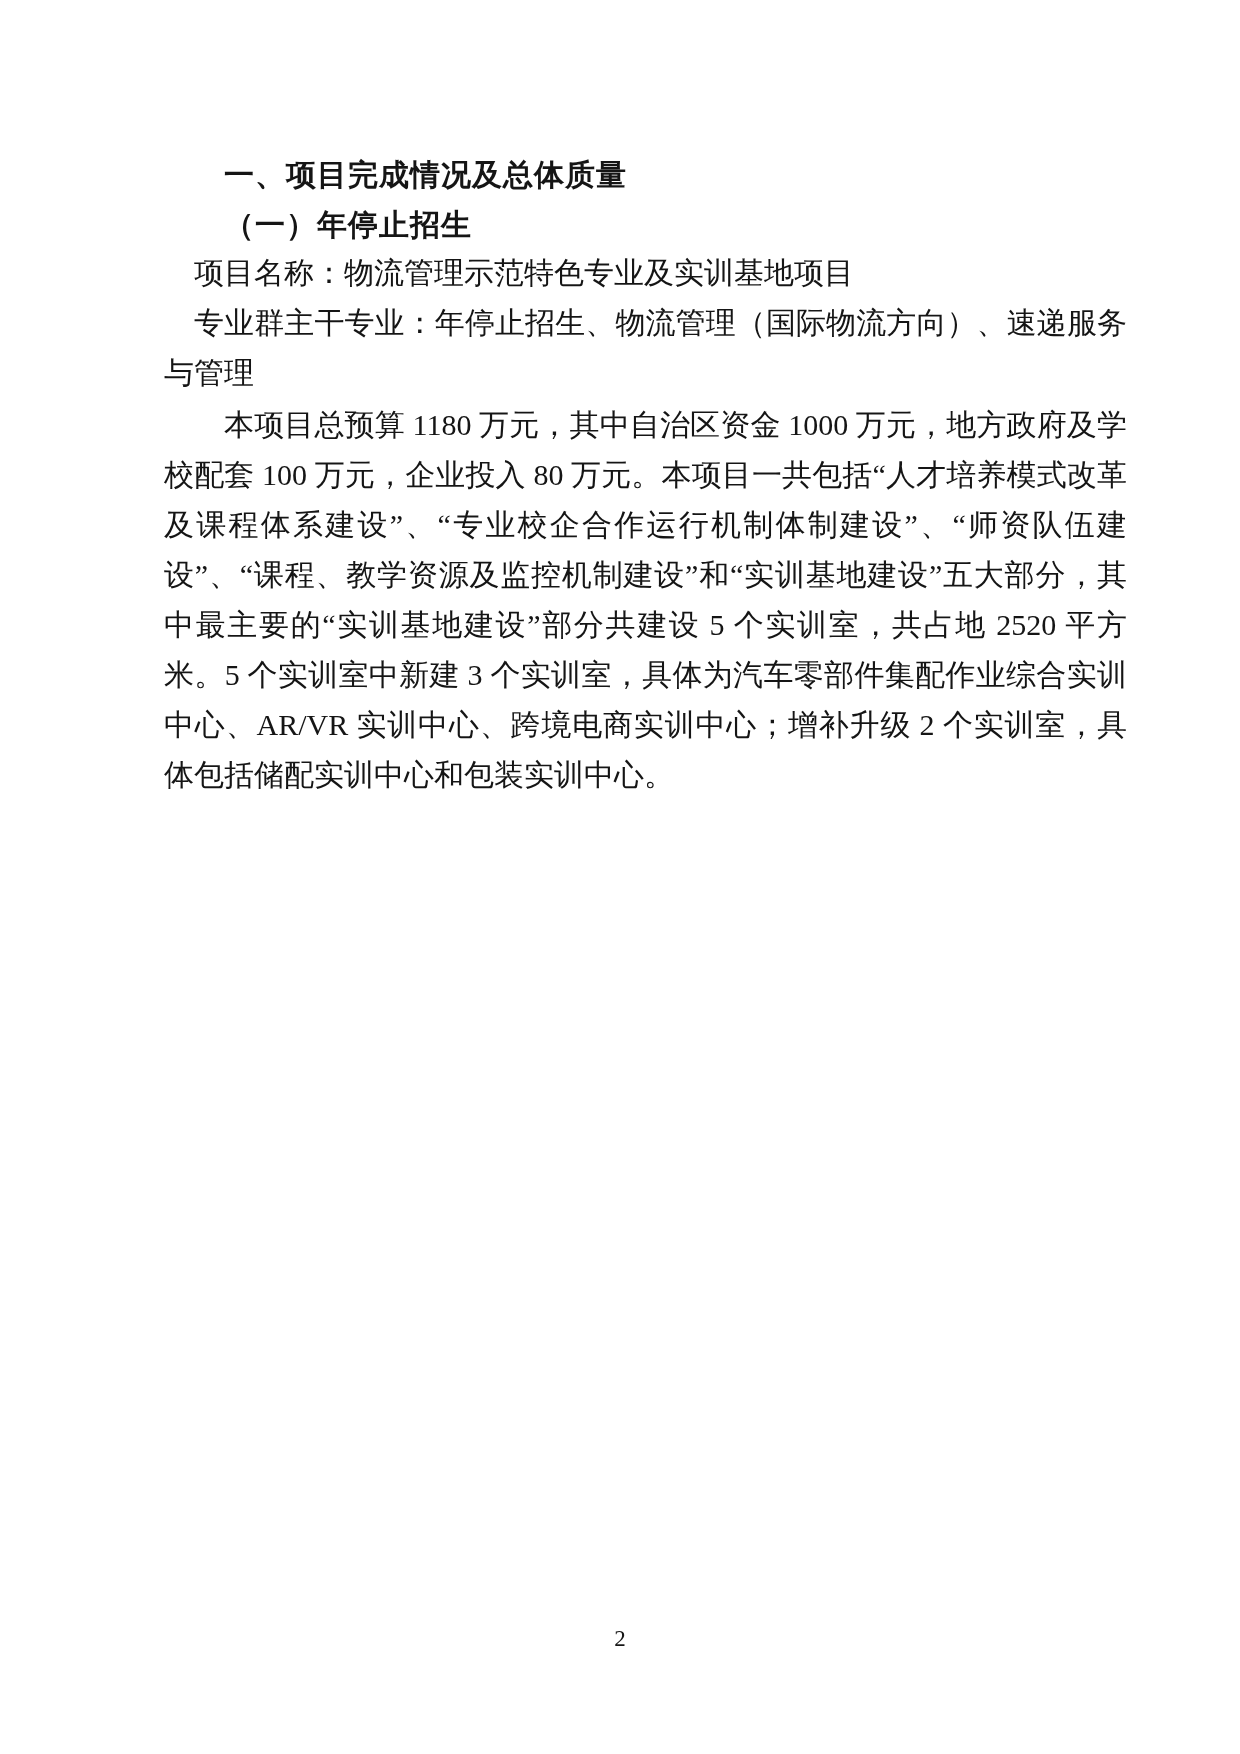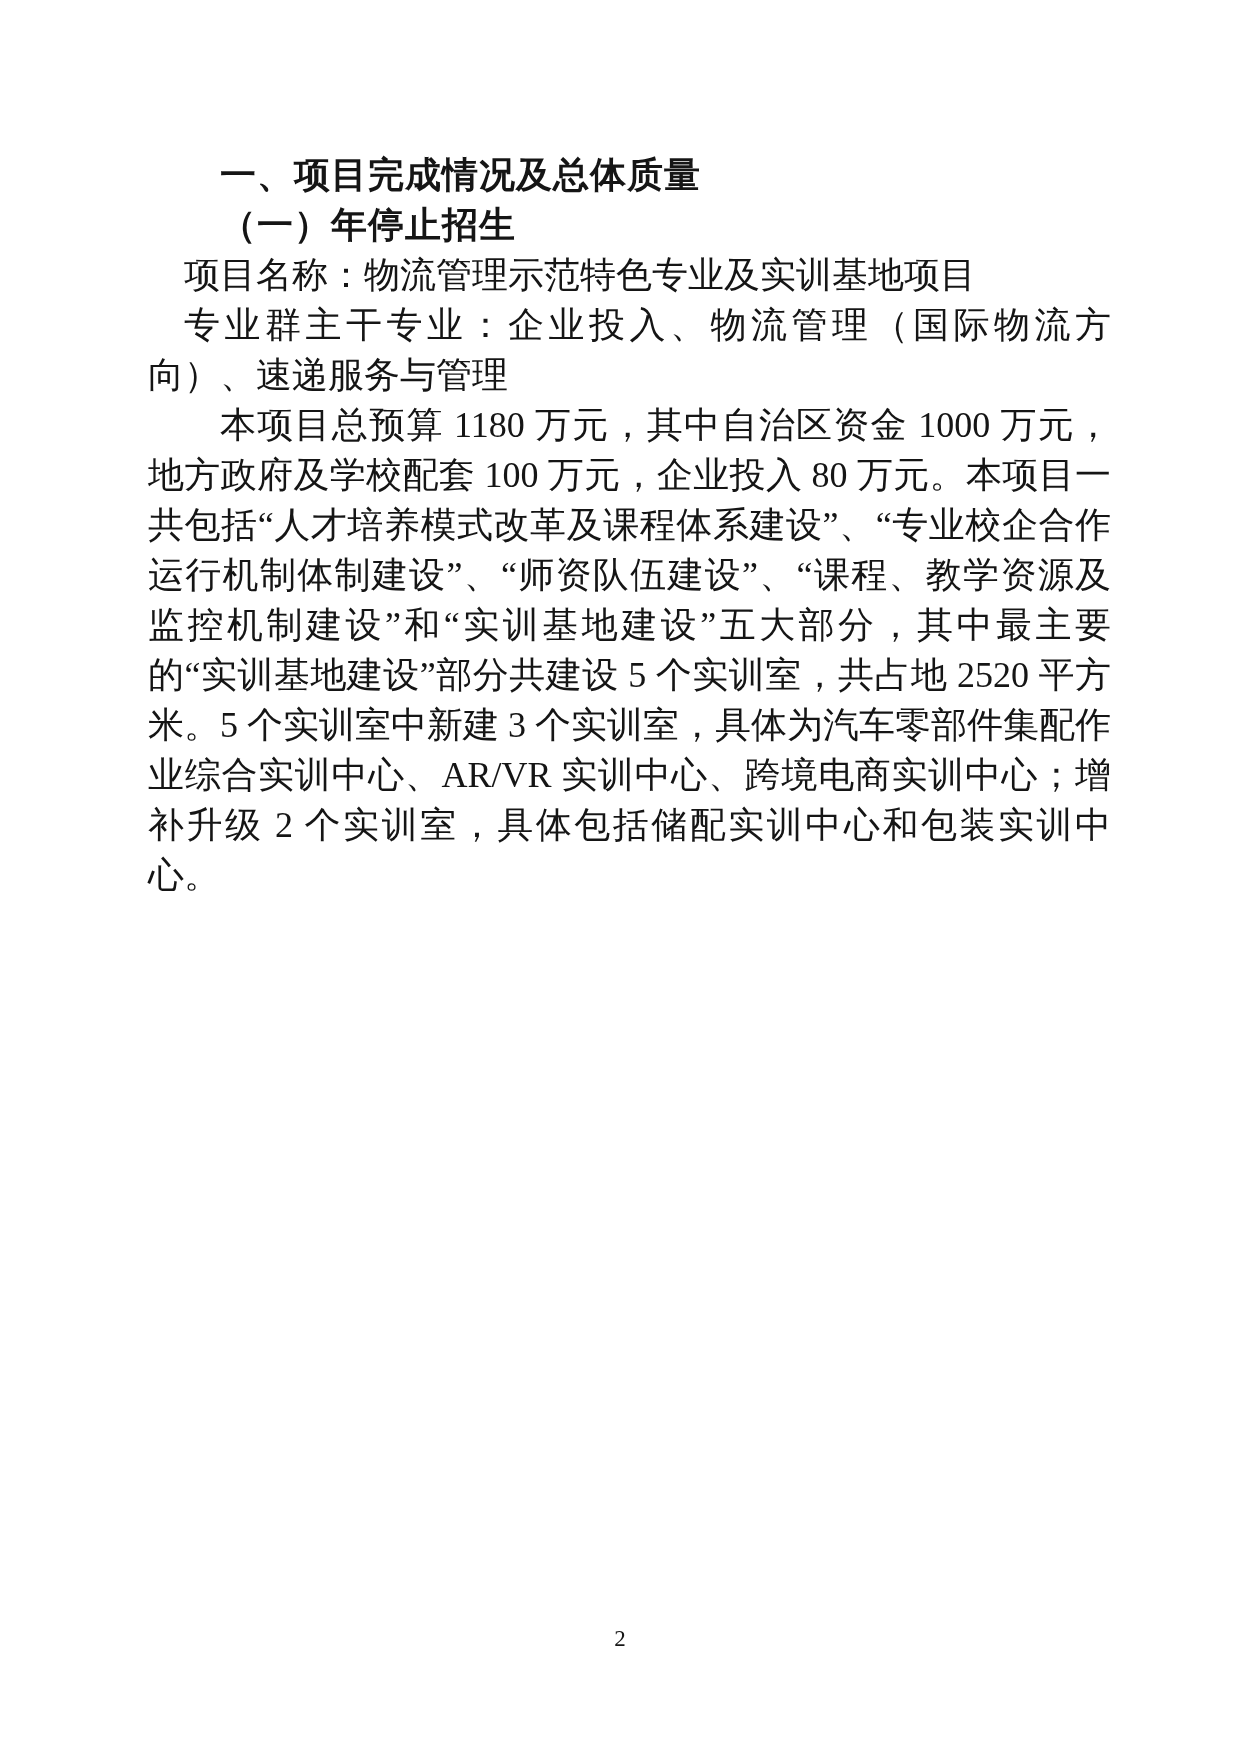--- a/index.html
+++ b/index.html
@@ -11,41 +11,42 @@
     position: relative;
     width: 1240px;
     height: 1754px;
     background: #ffffff;
     color: #151515;
     font-family: "Liberation Serif", "DejaVu Serif", serif;
     overflow: hidden;
   }
   .content {
     position: absolute;
-    left: 148px;
+    left: 164px;
     top: 150px;
     width: 963px;
-    font-size: 36px;
+    font-size: 30px;
     line-height: 50px;
     text-align: justify;
     text-justify: inter-character;
   }
   .content p {
     margin: 0;
     padding: 0;
   }
   .heading {
     font-family: "Liberation Sans", "DejaVu Sans", sans-serif;
     font-weight: 700;
     text-indent: 2em;
     text-align: left;
     letter-spacing: 1px;
   }
   .info-line {
     text-indent: 1em;
+    font-family: Liberation Mono, monospace;
   }
   .para {
     text-indent: 2em;
   }
   .page-number {
     position: absolute;
     top: 1624px;
     left: 0;
     width: 100%;
     text-align: center;
@@ -56,17 +57,17 @@
   }
 </style>
 </head>
 <body>
 
 <div class="page">
   <div class="content">
     <p class="heading">一、项目完成情况及总体质量</p>
     <p class="heading">（一）年停止招生</p>
     <p class="info-line">项目名称：物流管理示范特色专业及实训基地项目</p>
-    <p class="info-line">专业群主干专业：企业投入、物流管理（国际物流方向）、速递服务与管理</p>
+    <p class="info-line">专业群主干专业：年停止招生、物流管理（国际物流方向）、速递服务与管理</p>
     <p class="para">本项目总预算 1180 万元，其中自治区资金 1000 万元，地方政府及学校配套 100 万元，企业投入 80 万元。本项目一共包括“人才培养模式改革及课程体系建设”、“专业校企合作运行机制体制建设”、“师资队伍建设”、“课程、教学资源及监控机制建设”和“实训基地建设”五大部分，其中最主要的“实训基地建设”部分共建设 5 个实训室，共占地 2520 平方米。5 个实训室中新建 3 个实训室，具体为汽车零部件集配作业综合实训中心、AR/VR 实训中心、跨境电商实训中心；增补升级 2 个实训室，具体包括储配实训中心和包装实训中心。</p>
   </div>
   <div class="page-number">2</div>
 </div>
 
 </body></html>

